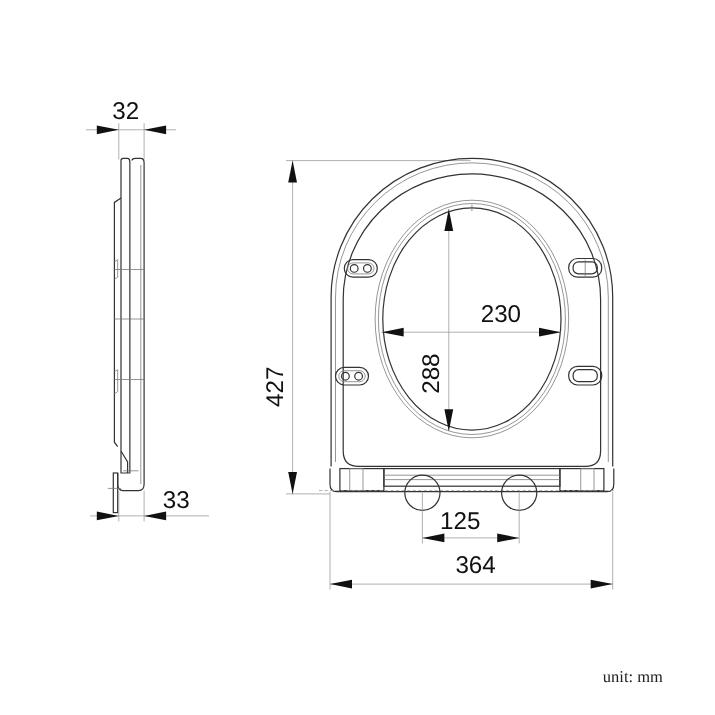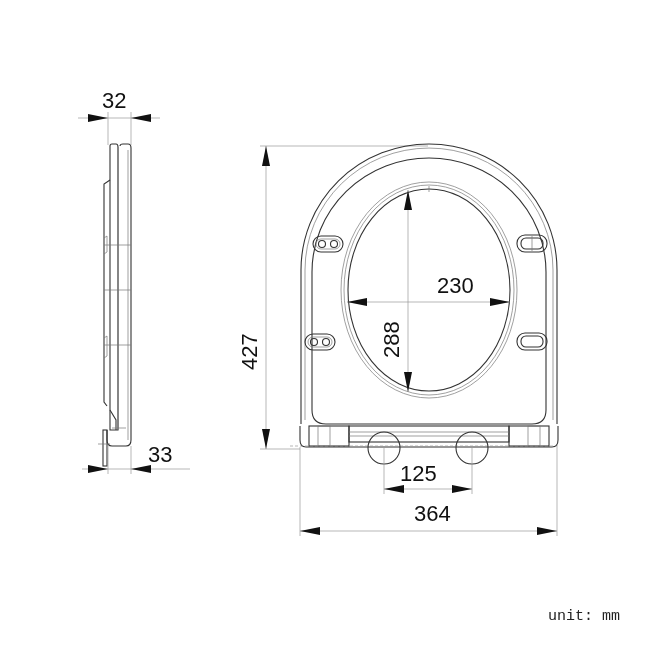--- a/index.html
+++ b/index.html
@@ -1,19 +1,19 @@
 <!DOCTYPE html>
 <html><head>
   <meta charset="utf-8">
   <style>
     html, body { margin: 0; padding: 0; background: #ffffff; }
     body { width: 650px; height: 650px; position: relative; overflow: hidden; font-family: "Liberation Sans", sans-serif; }
     svg { position: absolute; left: 0; top: 0; }
     .dimtxt { font-family: "Liberation Sans", sans-serif; font-size: 22px; fill: #111; }
-    .unit { position: absolute; left: 548px; top: 608px; font-size: 15px; color: #222; font-family: Liberation Mono, monospace; }
+    .unit { position: absolute; left: 548px; top: 608px; font-size: 15px; color: #222; font-family: Liberation Serif, serif; }
     .o { fill: none; stroke: #333; stroke-width: 1.1; }
     .t { fill: none; stroke: #777; stroke-width: 0.7; }
     .d { fill: none; stroke: #999; stroke-width: 0.7; }
     .a { fill: #111; stroke: none; }
   </style>
 </head>
 <body>
 
 <svg width="650" height="650" viewBox="0 0 650 650">
 

